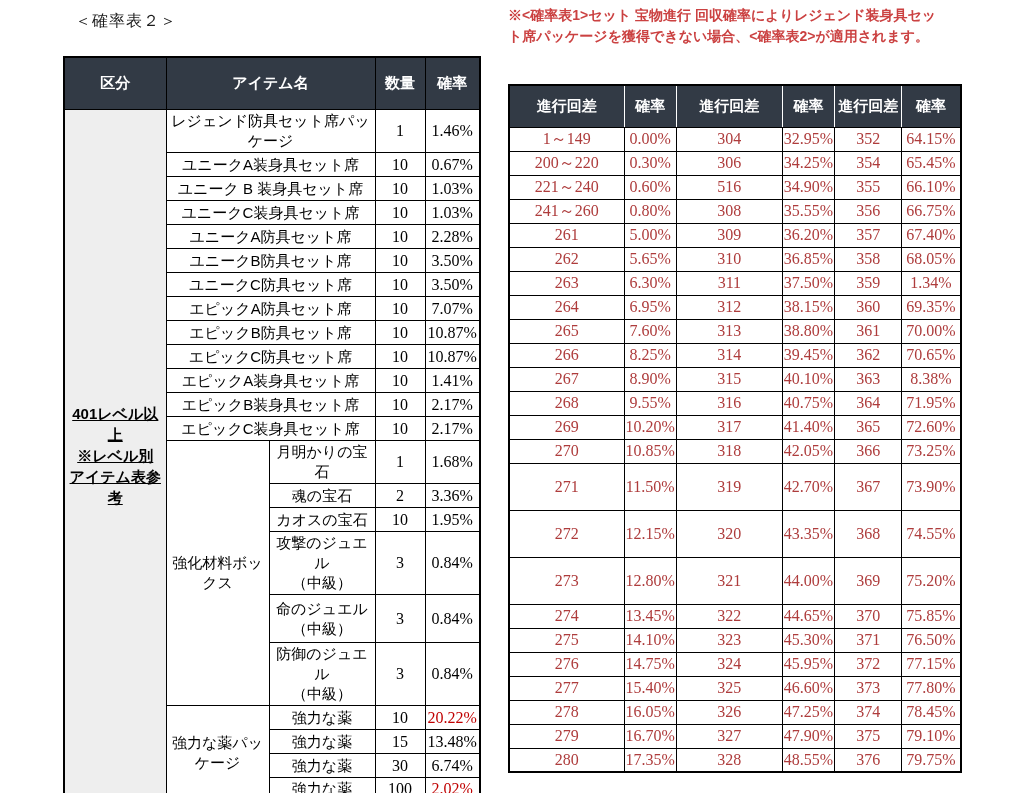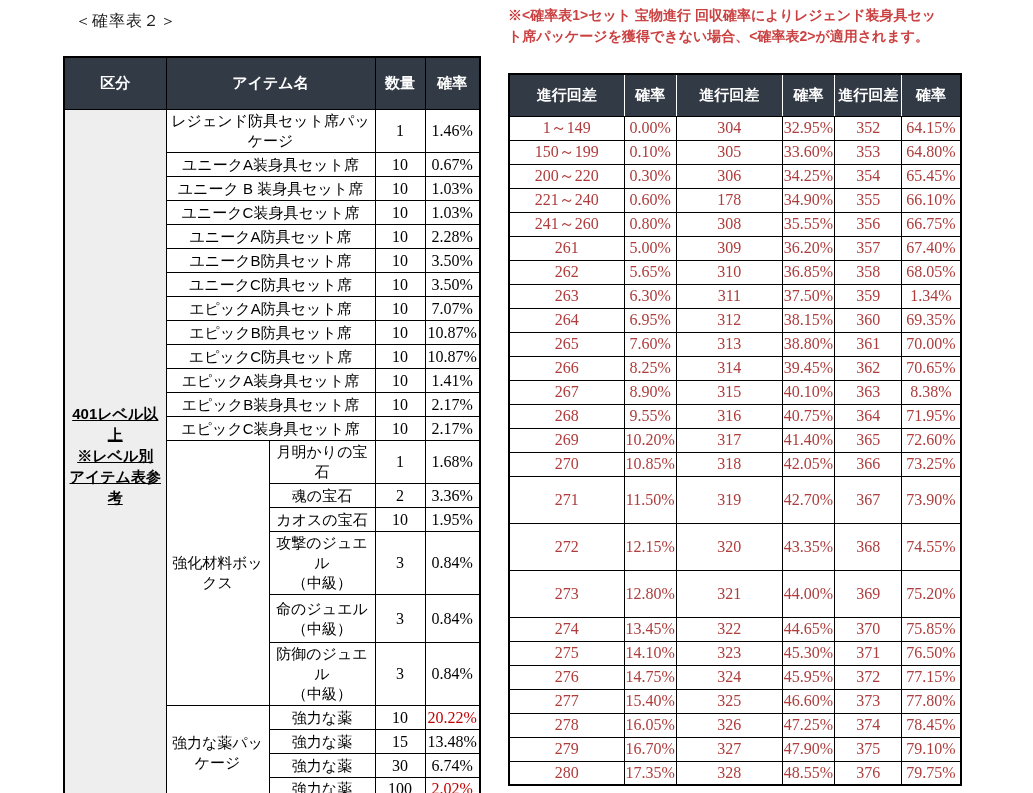--- a/index.html
+++ b/index.html
@@ -68,21 +68,21 @@
     font-weight: bold;
     font-size: 15px;
     line-height: 21px;
     text-decoration: underline;
   }
   .cat-note { white-space: pre-line; }
 
   
   #right-table {
     position: absolute;
-    left: 508px; top: 73px;
+    left: 508px; top: 84px;
     border: 2px solid #000;
   }
   #right-table th {
     background: #323a45;
     color: #fff;
     font-size: 15px;
     font-weight: bold;
     height: 42px;
     text-align: center;
     border: 1px solid #fff;
@@ -276,39 +276,31 @@
   <tbody>
       <tr class="">
         <td>1～149</td>
         <td>0.00%</td>
         <td>304</td>
         <td>32.95%</td>
         <td>352</td>
         <td>64.15%</td>
       </tr>
       <tr class="">
-        <td>150～199</td>
-        <td>0.10%</td>
-        <td>305</td>
-        <td>33.60%</td>
-        <td>353</td>
-        <td>64.80%</td>
-      </tr>
-      <tr class="">
         <td>200～220</td>
         <td>0.30%</td>
         <td>306</td>
         <td>34.25%</td>
         <td>354</td>
         <td>65.45%</td>
       </tr>
       <tr class="">
         <td>221～240</td>
         <td>0.60%</td>
-        <td>178</td>
+        <td>516</td>
         <td>34.90%</td>
         <td>355</td>
         <td>66.10%</td>
       </tr>
       <tr class="">
         <td>241～260</td>
         <td>0.80%</td>
         <td>308</td>
         <td>35.55%</td>
         <td>356</td>

